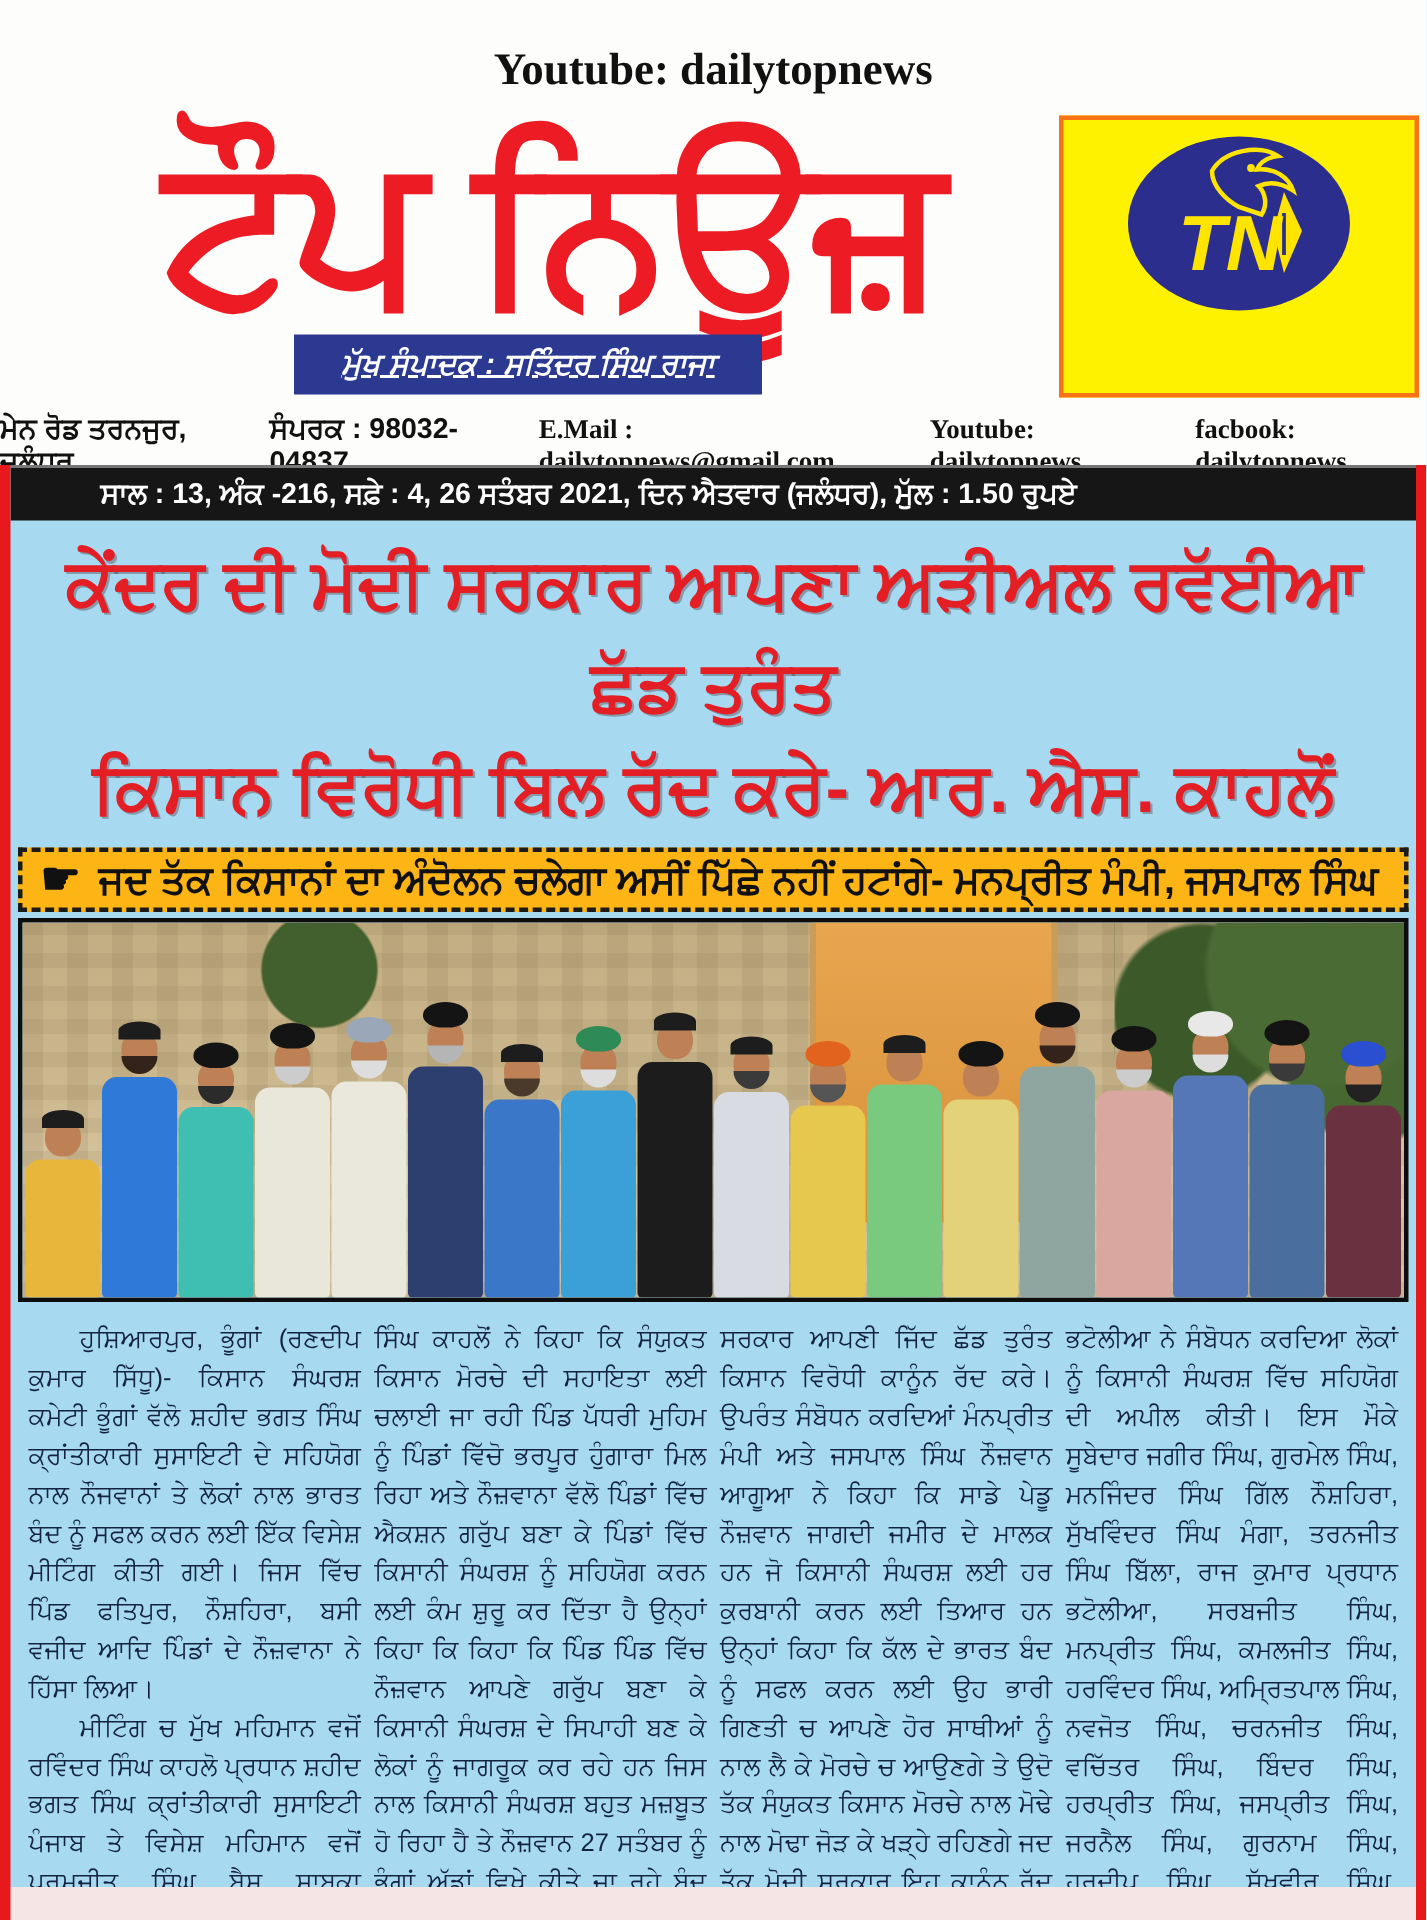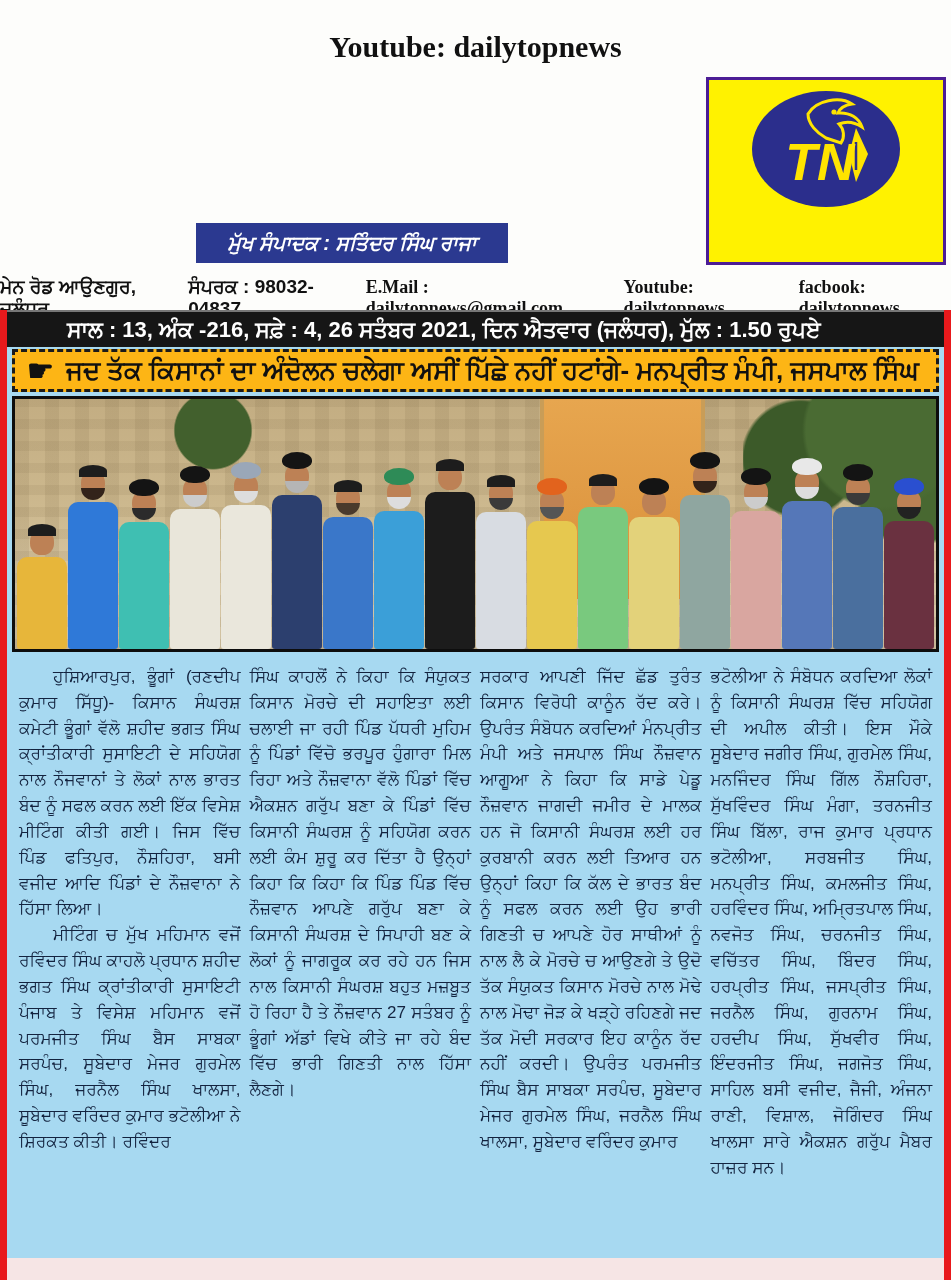--- a/index.html
+++ b/index.html
@@ -8,43 +8,43 @@
 
   
   .yt-line{position:absolute;top:30px;left:0;width:100%;text-align:center;
            font-family:"Liberation Serif",serif;font-weight:bold;font-size:30px;color:#111;}
   .masthead-title{position:absolute;top:58px;left:30px;width:676px;height:190px;
                   display:flex;align-items:center;justify-content:center;
                   font-size:138px;font-weight:800;color:#ed1c24;letter-spacing:-3px;
                   line-height:1;white-space:nowrap;}
   .editor-bar{position:absolute;top:223px;left:196px;width:312px;height:40px;background:#2b3990;
               color:#ffffff;display:flex;align-items:center;justify-content:center;
-              font-style:italic;font-weight:bold;font-size:20px;}
+              font-style:italic;font-weight:bold;font-size:20px;text-decoration:underline;}
   .logo-box{position:absolute;top:77px;left:706px;width:240px;height:188px;background:#fff200;
-            border:3px solid #4c1d95;box-sizing:border-box;}
+            border:3px solid #f97316;box-sizing:border-box;}
   .logo-ellipse{position:absolute;top:8px;left:50%;transform:translateX(-50%);}
   .logo-wordmark{position:absolute;bottom:6px;width:100%;text-align:center;font-weight:800;
                  font-size:35px;color:#1b1f8a;letter-spacing:1px;}
 
   .contact-line{position:absolute;top:276px;left:0;width:100%;display:flex;justify-content:center;
                 align-items:baseline;gap:20px;}
   .contact-line .pa{font-weight:bold;font-size:19px;color:#111;}
   .contact-line .en{font-family:"Liberation Serif",serif;font-weight:bold;font-size:18px;color:#111;}
 
   
   .content{position:absolute;top:310px;left:0;width:951px;height:948px;background:#a7d9f1;
            border-left:7px solid #e8191c;border-right:7px solid #e8191c;box-sizing:border-box;
            overflow:hidden;}
   .bottom-strip{position:absolute;top:1258px;left:0;width:951px;height:22px;background:#f6e5e5;
                 border-left:7px solid #e8191c;border-right:7px solid #e8191c;box-sizing:border-box;}
 
   .date-bar{height:37px;background:#161616;color:#fff;display:flex;align-items:center;
             justify-content:space-between;padding:0 18px 0 60px;border-top:2px solid #777;
             box-sizing:border-box;}
-  .date-bar .issue{font-weight:bold;font-size:22px;}
+  .date-bar .issue{font-weight:bold;font-size:19px;}
   .date-bar .rni{font-family:"Liberation Serif",serif;font-weight:bold;font-size:19px;}
 
   .headline{padding:8px 8px 4px;text-align:center;color:#e31e24;font-weight:800;
             text-shadow:1.5px 1.5px 0 rgba(70,40,40,.35);}
   .headline .l1,.headline .l2{font-size:47px;line-height:1.45;}
 
   .subhead{margin:2px 5px 4px;background:#fdb515;border:3px dashed #1a1a1a;display:flex;
            align-items:center;gap:12px;padding:3px 12px;font-weight:800;font-size:26px;color:#111;}
   .subhead .hand{font-size:30px;line-height:1;}
 
@@ -78,50 +78,55 @@
   .col p{margin:0;}
   .col p.indent{text-indent:34px;}
 </style>
 </head>
 <body>
 
 <div class="page">
 
   <div class="yt-line">Youtube: dailytopnews</div>
 
+  <div class="masthead-title">ਟੌਪ ਨਿਊਜ਼</div>
 
   <div class="editor-bar">ਮੁੱਖ ਸੰਪਾਦਕ : ਸਤਿੰਦਰ ਸਿੰਘ ਰਾਜਾ</div>
 
   <div class="logo-box">
     <div class="logo-ellipse">
       <svg width="152" height="122" viewBox="0 0 152 122">
         <ellipse cx="76" cy="61" rx="74" ry="58" fill="#2b2e8c"></ellipse>
         <path d="M58 26 C66 12 90 8 102 16 C95 17 90 20 88 25 C100 24 109 30 112 39 C103 33 96 33 89 36 C94 41 95 49 91 55 L76 50 C67 45 58 36 58 26 Z" fill="none" stroke="#ffe400" stroke-width="3"></path>
         <circle cx="84" cy="24" r="2.6" fill="#ffe400"></circle>
         <path d="M106 40 L118 66 L106 94 L99 66 Z" fill="#ffe400"></path>
         <line x1="106" y1="54" x2="106" y2="82" stroke="#2b2e8c" stroke-width="2.5"></line>
         <text x="70" y="92" font-size="52" font-weight="bold" font-style="italic" text-anchor="middle" fill="#ffe400" font-family="Liberation Sans, sans-serif">TN</text>
       </svg>
     </div>
   </div>
 
   <div class="contact-line">
-    <span class="pa">ਮੇਨ ਰੋਡ ਆਉਣਗੁਰ, ਜਲੰਧਰ</span>
+    <span class="pa">ਮੇਨ ਰੋਡ ਤਰਨਜੁਰ, ਜਲੰਧਰ</span>
     <span class="pa">ਸੰਪਰਕ : 98032-04837</span>
     <span class="en">E.Mail : dailytopnews@gmail.com,</span>
     <span class="en">Youtube: dailytopnews</span>
     <span class="en">facbook: dailytopnews</span>
   </div>
 
   <div class="content">
 
     <div class="date-bar">
       <span class="issue">ਸਾਲ : 13,  ਅੰਕ -216,   ਸਫ਼ੇ : 4, 26 ਸਤੰਬਰ 2021,  ਦਿਨ ਐਤਵਾਰ (ਜਲੰਧਰ),  ਮੁੱਲ : 1.50 ਰੁਪਏ</span>
     </div>
 
+    <div class="headline">
+      <div class="l1">ਕੇਂਦਰ ਦੀ ਮੋਦੀ ਸਰਕਾਰ ਆਪਣਾ ਅੜੀਅਲ ਰਵੱਈਆ ਛੱਡ ਤੁਰੰਤ</div>
+      <div class="l2">ਕਿਸਾਨ ਵਿਰੋਧੀ ਬਿਲ ਰੱਦ ਕਰੇ- ਆਰ. ਐਸ. ਕਾਹਲੋਂ</div>
+    </div>
 
     <div class="subhead">
       <span class="hand">☛</span>
       <span>ਜਦ ਤੱਕ ਕਿਸਾਨਾਂ ਦਾ ਅੰਦੋਲਨ ਚਲੇਗਾ ਅਸੀਂ ਪਿੱਛੇ ਨਹੀਂ ਹਟਾਂਗੇ- ਮਨਪ੍ਰੀਤ ਮੰਪੀ, ਜਸਪਾਲ ਸਿੰਘ</span>
     </div>
 
     <div class="photo">
       <div class="photo-wall"></div>
       <div class="photo-building"></div>
       <div class="photo-foliage-l"></div>

